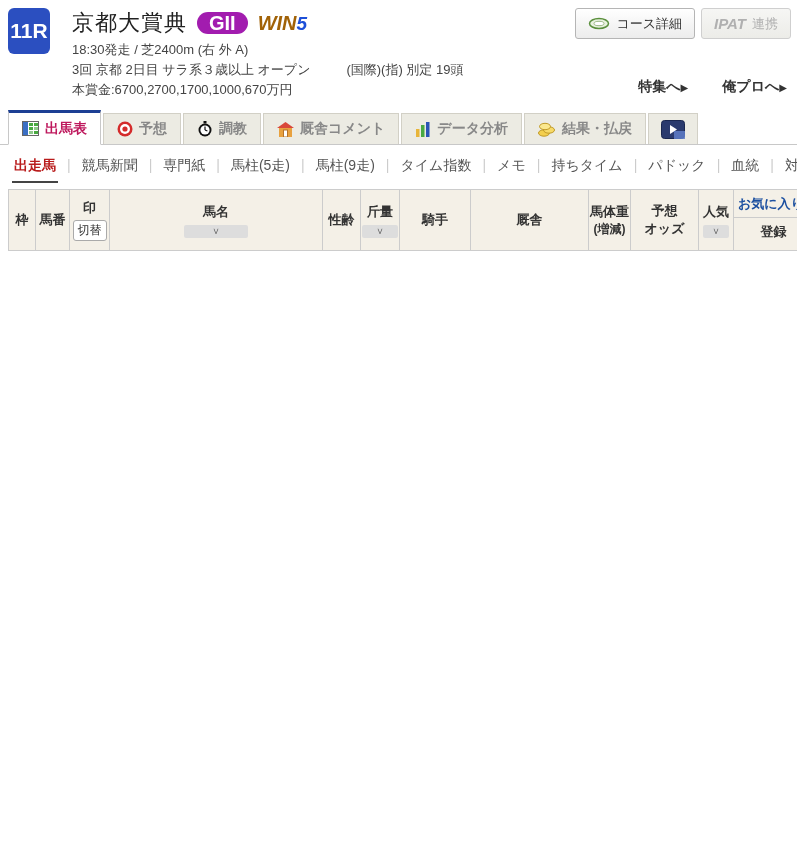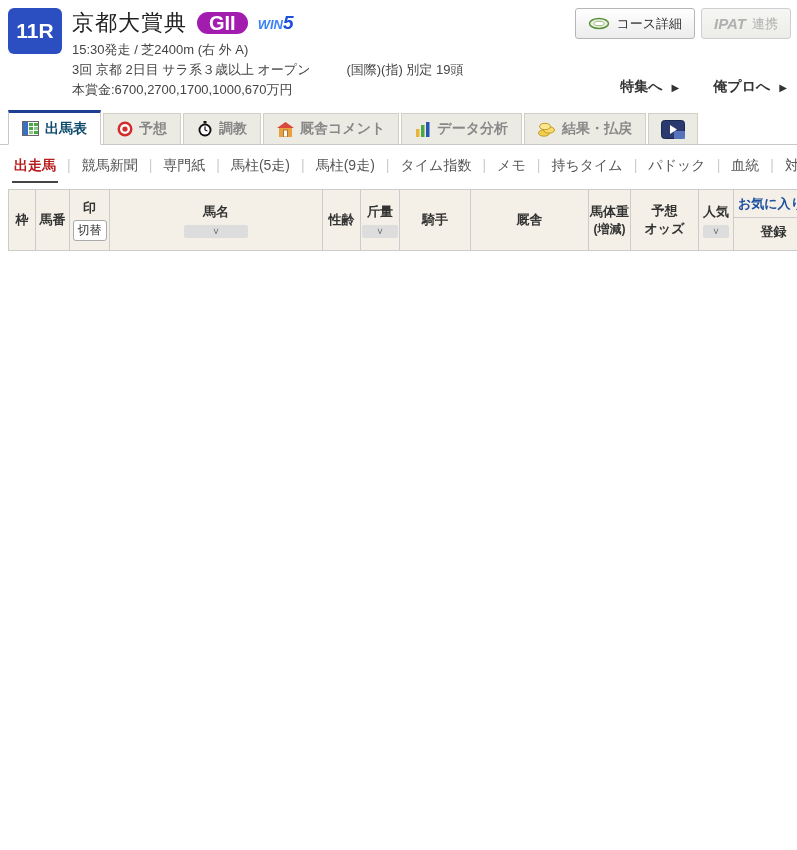--- a/index.html
+++ b/index.html
@@ -1,51 +1,51 @@
 <!DOCTYPE html>
 <html lang="ja"><head>
 <meta charset="utf-8">
 <style>
   * { margin:0; padding:0; box-sizing:border-box; }
   html,body { width:797px; height:850px; overflow:hidden; background:#fff;
     font-family:"Liberation Sans","DejaVu Sans",sans-serif; color:#333; }
 
   
   .header { position:relative; height:110px; padding:8px; }
-  .race-num { position:absolute; left:8px; top:8px; width:54px; height:46px;
+  .race-num { position:absolute; left:8px; top:8px; width:42px; height:46px;
     background:#2b4fc0; color:#fff; font-size:21px; font-weight:bold;
     border-radius:6px; display:flex; align-items:center; justify-content:center; }
   .race-head { margin-left:64px; }
   .title-row { display:flex; align-items:center; gap:10px; height:30px; }
   .race-title { font-size:22px; font-weight:normal; color:#222; letter-spacing:1px; }
   .grade-badge { background:#a21caf; color:#fff; font-size:20px; font-weight:bold;
     border-radius:13px; padding:2px 12px; line-height:18px;text-align:right; }
   .win5 { font-style:italic; font-weight:bold; letter-spacing:0; }
-  .win5 .w { color:#3b82f6; font-size:13px; }
+  .win5 .w { color:#a16207; font-size:20px; }
   .win5 .f { color:#1d4fd8; font-size:19px; }
   .race-info { font-size:13px; color:#444; line-height:20px; margin-top:2px; }
   .race-detail2 { margin-left:36px; }
   .header-right { position:absolute; right:6px; top:8px; display:flex; gap:6px; }
   .hbtn { height:31px; border:1px solid #b5b5b5; border-radius:3px;
     background:linear-gradient(#ffffff,#ececec); padding:0 12px; font-size:13px;
     display:flex; align-items:center; gap:6px; color:#333; cursor:pointer; }
   .hbtn.disabled { color:#b0b0b0; border-color:#cfcfcf; background:linear-gradient(#f6f6f4,#ecece8); }
   .ipat-logo { font-style:italic; font-weight:bold; font-size:15px; color:#b0b0b0; }
   .header-links { position:absolute; right:10px; top:78px; display:flex; gap:34px; }
-  .hlink { font-size:14px; font-weight:bold; color:#333; cursor:pointer; display:flex; align-items:center; gap:9px; }
+  .hlink { font-size:14px; font-weight:bold; color:#333; cursor:pointer; display:flex; align-items:center; gap:0; }
   .hlink .arr { font-size:10px; }
 
   
   .tabbar { display:flex; align-items:flex-end; padding-left:8px; height:35px;
     border-bottom:1px solid #c8c8c8; }
   .tab { display:flex; align-items:center; gap:6px; height:31px; padding:0 13px;
     background:#ecebe3; border:1px solid #d2d0c6; border-bottom:none;
     font-size:14px; font-weight:bold; color:#888; margin-right:2px; cursor:pointer; white-space:nowrap; }
   .tab.active { background:#fff; border:1px solid #c8c8c8; border-top:3px solid #1c3f94;
-    border-bottom:1px solid #fff; margin-bottom:-1px; height:35px; color:#0c4a6e; }
+    border-bottom:1px solid #fff; margin-bottom:-1px; height:35px; color:#be185d; }
   .tab.icon-only { width:50px; justify-content:center; padding:0 4px; }
 
   
   .subnav { display:flex; align-items:center; padding:12px 0 14px 14px; font-size:14px; color:#555; }
   .subitem { cursor:pointer; white-space:nowrap; }
   .subitem + .subitem::before { content:"|"; color:#ccc; margin:0 11px; font-weight:normal; }
   .subitem.active { color:#b91c1c; font-weight:bold; position:relative; }
   .subitem.active::after { content:""; position:absolute; left:-2px; right:-2px; bottom:-8px;
     border-bottom:2px solid #444; }
 
@@ -74,21 +74,21 @@
 
 <div class="header">
   <div class="race-num">11R</div>
   <div class="race-head">
     <div class="title-row">
       <span class="race-title">京都大賞典</span>
       <span class="grade-badge">GII</span>
       <span class="win5"><span class="w">WIN</span><span class="f">5</span></span>
     </div>
     <div class="race-info">
-      <div>15:30発走 / 芝2400m (右 外 A)</div>
+      <div>18:30発走 / 芝2400m (右 外 A)</div>
       <div><span>3回 京都 2日目 サラ系３歳以上 オープン</span><span class="race-detail2">(国際)(指) 別定 19頭</span></div>
       <div>本賞金:6700,2700,1700,1000,670万円</div>
     </div>
   </div>
   <div class="header-right">
     <button class="hbtn">
       <svg width="22" height="13" viewBox="0 0 22 13">
         <ellipse cx="11" cy="6.5" rx="9.5" ry="5" fill="#e9f2df" stroke="#5a8f3c" stroke-width="1.5"></ellipse>
         <ellipse cx="11" cy="6.5" rx="5" ry="2.2" fill="#fff" stroke="#9bb884" stroke-width="1"></ellipse>
       </svg>

